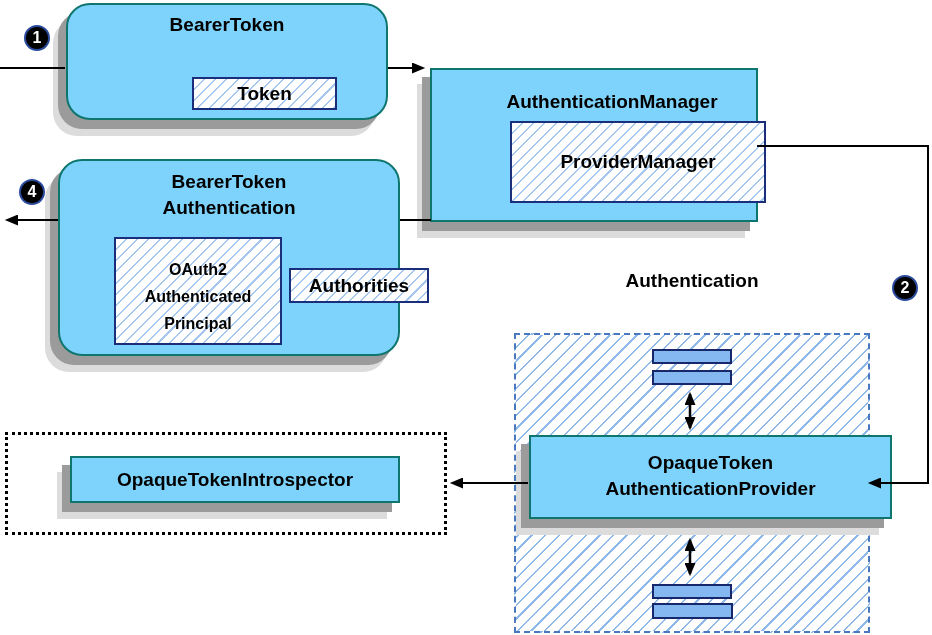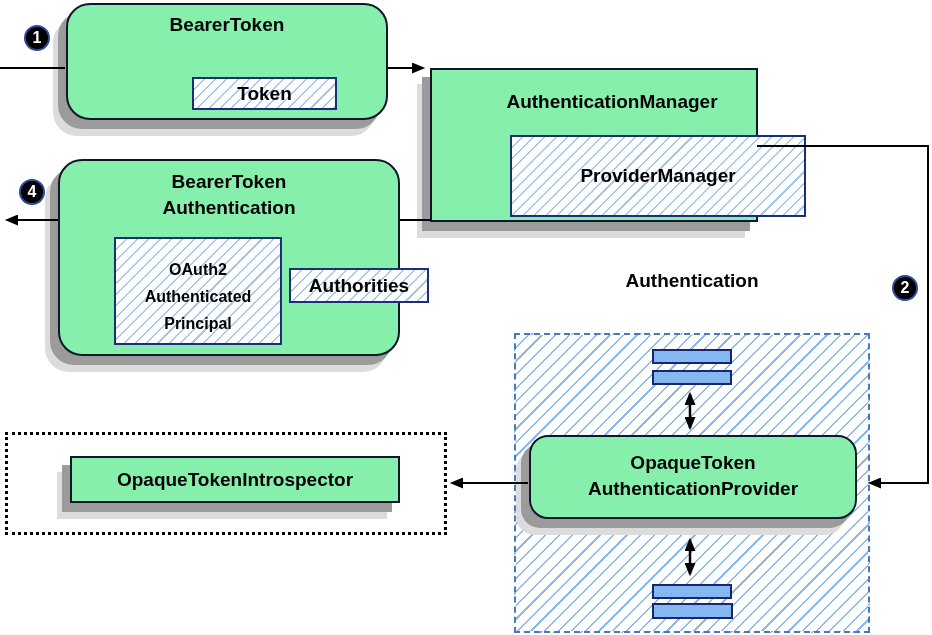--- a/index.html
+++ b/index.html
@@ -2,22 +2,22 @@
 <html><head>
 <meta charset="utf-8">
 <style>
   html,body{margin:0;padding:0;background:#ffffff;}
   body{font-family:"Liberation Sans", sans-serif;}
   #stage{position:relative;width:932px;height:635px;background:#ffffff;overflow:hidden;}
 
   
   .node{
     position:absolute;
-    background:#86efac;
-    border:2px solid #0f172a;
+    background:#7dd3fc;
+    border:2px solid #0f766e;
     box-sizing:border-box;
     color:#000;
     font-weight:bold;
     text-align:center;
     box-shadow:-8px 9px 0 #9b9b9b, -13px 16px 0 #dcdcdc;
   }
   .rounded{border-radius:24px;}
   .node .title{font-size:19px;line-height:26px;}
   .inner{
     position:absolute;
@@ -87,21 +87,21 @@
 
   <div class="node rounded" style="left:66px;top:3px;width:322px;height:117px;">
     <div class="title" style="padding-top:7px;">
       <div>BearerToken</div>
     </div>
     <div class="inner" style="left:84px;top:72px;width:145px;height:33px;font-size:19px;line-height:29px;">Token</div>
   </div>
 
   <div class="node" style="left:430px;top:68px;width:328px;height:154px;">
     <div class="title" style="padding-top:19px;padding-left:36px;">AuthenticationManager</div>
-    <div class="inner" style="left:38px;top:65px;width:296px;height:82px;font-size:19px;line-height:78px;">ProviderManager</div>
+    <div class="inner" style="left:38px;top:51px;width:256px;height:82px;font-size:19px;line-height:78px;">ProviderManager</div>
   </div>
 
   <div class="node rounded" style="left:58px;top:159px;width:342px;height:197px;">
     <div class="title" style="padding-top:8px;">
       <div>BearerToken</div>
       <div>Authentication</div>
     </div>
     <div class="inner" style="left:14px;top:76px;width:168px;height:108px;font-size:16px;line-height:27px;padding-top:17px;">
       <div>OAuth2</div>
       <div>Authenticated</div>
@@ -115,21 +115,21 @@
   </div>
 
   <div class="hatch-container"></div>
 
   <div class="bar" style="left:652px;top:349px;"></div>
   <div class="bar" style="left:652px;top:370px;"></div>
 
   <div class="bar" style="left:652px;top:584px;"></div>
   <div class="bar" style="left:652px;top:603px;width:81px;height:16px;"></div>
 
-  <div class="node" style="left:529px;top:435px;width:328px;height:84px;border-radius:19px;">
+  <div class="node" style="left:529px;top:435px;width:363px;height:84px;">
     <div class="title" style="padding-top:13px;">
       <div>OpaqueToken</div>
       <div>AuthenticationProvider</div>
     </div>
   </div>
 
   <div class="dotted-box"></div>
   <div class="node" style="left:70px;top:456px;width:330px;height:47px;text-align:center;">
     <div class="title" style="line-height:43px;">OpaqueTokenIntrospector</div>
   </div>

